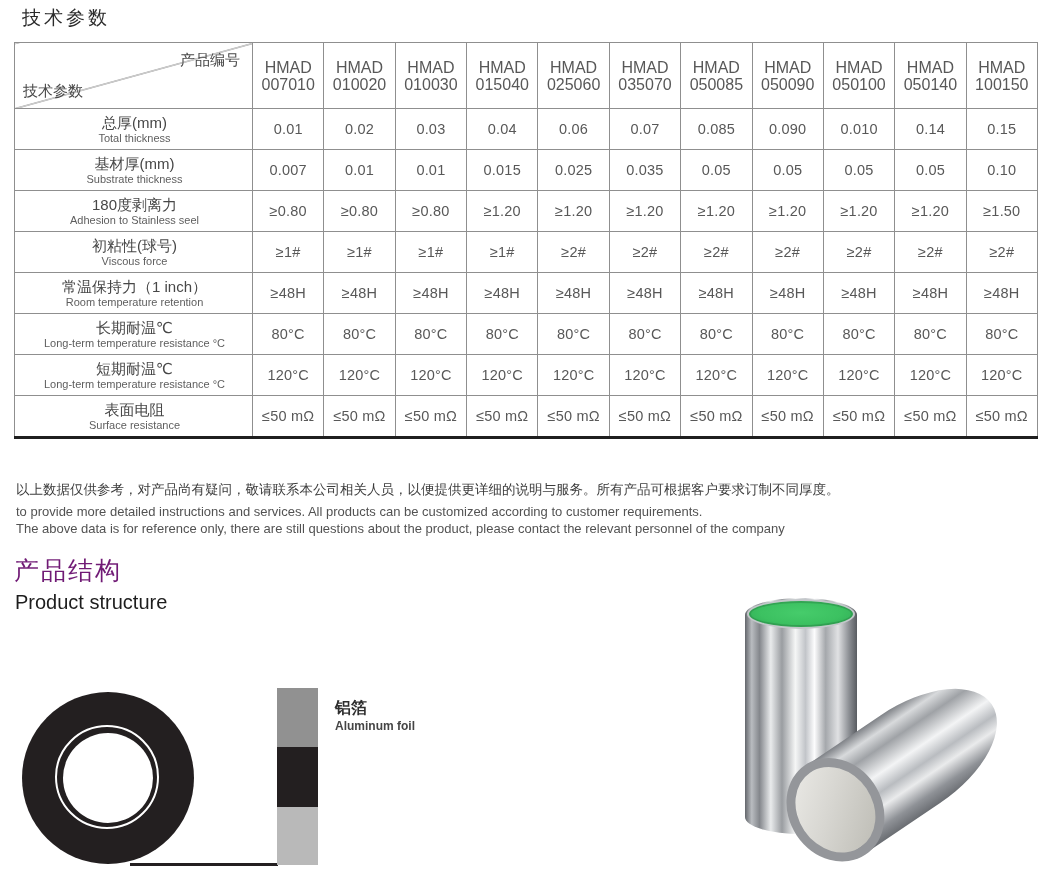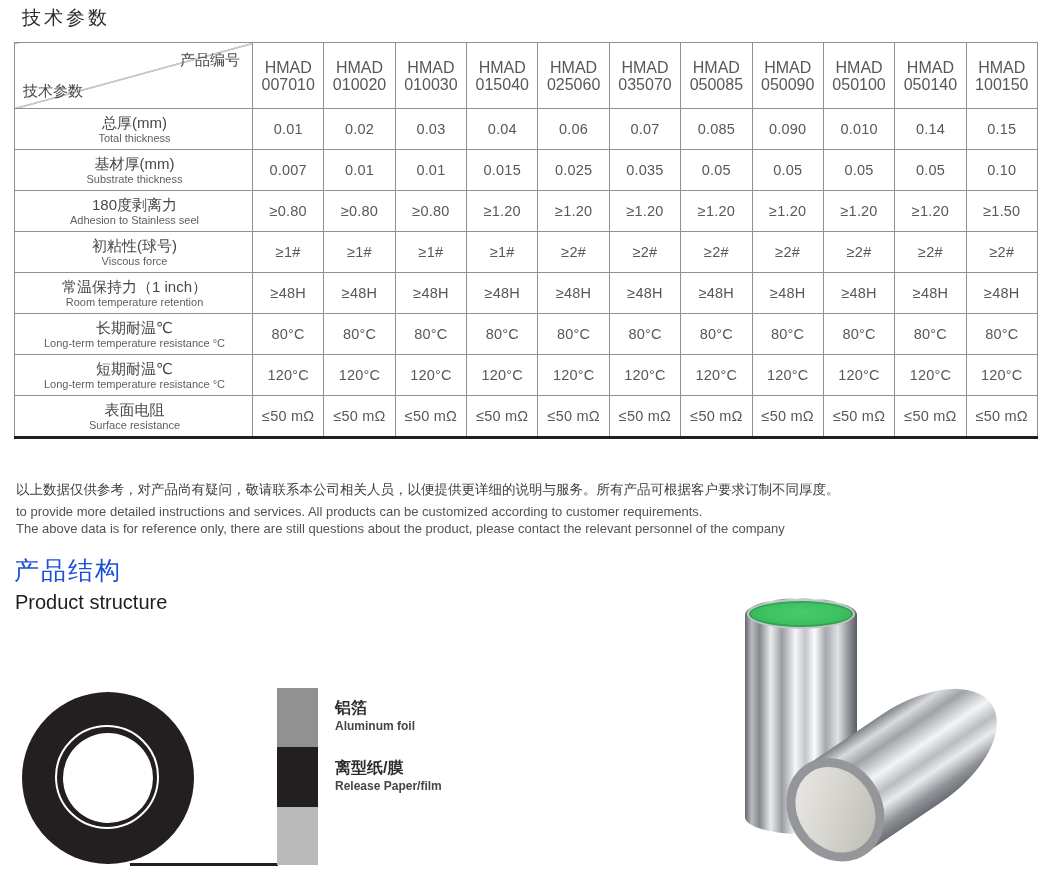--- a/index.html
+++ b/index.html
@@ -2,21 +2,21 @@
 <html><head>
 <meta charset="utf-8">
 <style>
   * { margin:0; padding:0; box-sizing:border-box; }
   html,body { background:#ffffff; }
   body { font-family:"Liberation Sans","DejaVu Sans",sans-serif; color:#4d4d4d; }
   .page { position:relative; width:1055px; height:879px; background:#fff; overflow:hidden; }
 
   
   .tech-title { position:absolute; left:22px; top:5px; font-size:19px; letter-spacing:3px; color:#2b2b2b; font-weight:500; }
-  .struct-title-zh { position:absolute; left:14px; top:554px; font-size:25px; letter-spacing:2px; color:#1d4ed8; font-weight:500; }
+  .struct-title-zh { position:absolute; left:14px; top:554px; font-size:25px; letter-spacing:2px; color:#701a75; font-weight:500; }
   .struct-title-en { position:absolute; left:15px; top:591px; font-size:20px; color:#1d1d1d; font-weight:400; }
 
   
   table.spec { position:absolute; left:14px; top:42px; width:1024px; table-layout:fixed;
                border-collapse:collapse; border:1px solid #8a8a8a; border-bottom:3px solid #1f1f1f; }
   table.spec th, table.spec td { border:1px solid #8f8f8f; text-align:center; vertical-align:middle; }
   tr.head-row { height:66px; }
   tr.spec-row { height:28px; }
   th.prod-head { font-weight:400; font-size:16px; line-height:17px; color:#585858; }
   td.val-cell { font-size:14.5px; color:#585858; letter-spacing:.2px; }
@@ -267,24 +267,20 @@
   <div class="layer-stack" id="layer-stack">
       <div class="layer-seg" style="background: rgb(145, 145, 145);"></div>
       <div class="layer-seg" style="background: rgb(35, 31, 32);"></div>
       <div class="layer-seg" style="background: rgb(185, 185, 185);"></div>
     </div>
   <div class="layer-labels" id="layer-labels">
       <div class="layer-label">
         <span class="lzh">铝箔</span>
         <span class="len">Aluminum foil</span>
       </div>
-      <div class="layer-label">
-        <span class="lzh">离型纸/膜</span>
-        <span class="len">Release Paper/film</span>
-      </div>
     </div>
 
   <div class="photo">
     <div class="roll-standing">
       <div class="body"></div>
       <div class="tape-top"></div>
     </div>
     <div class="roll-tilted">
       <div class="body"></div>
       <div class="cap"></div>

